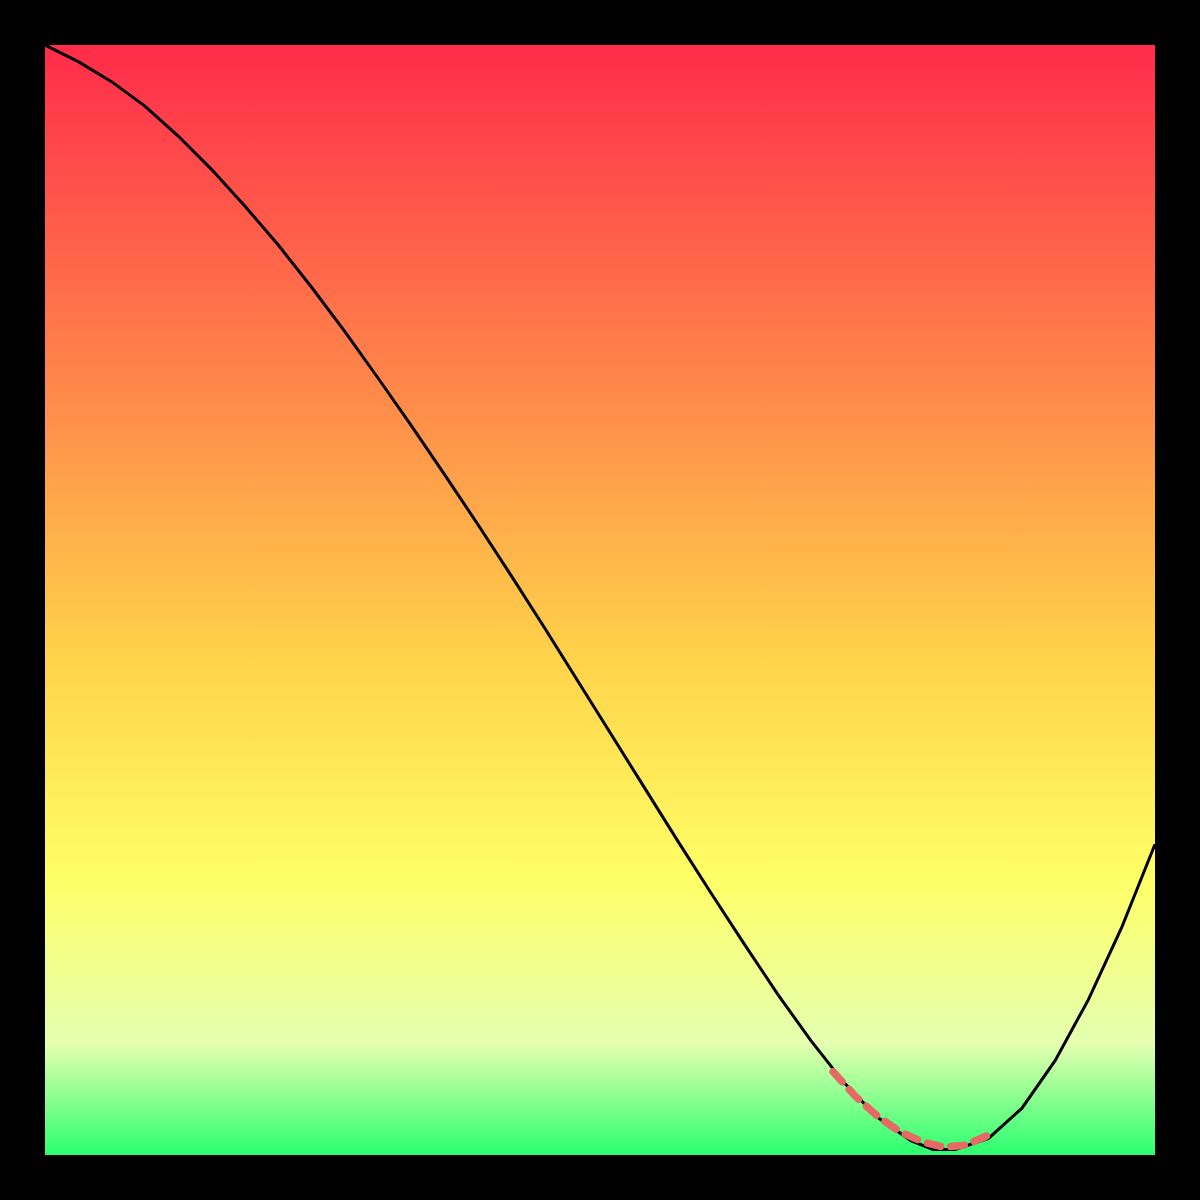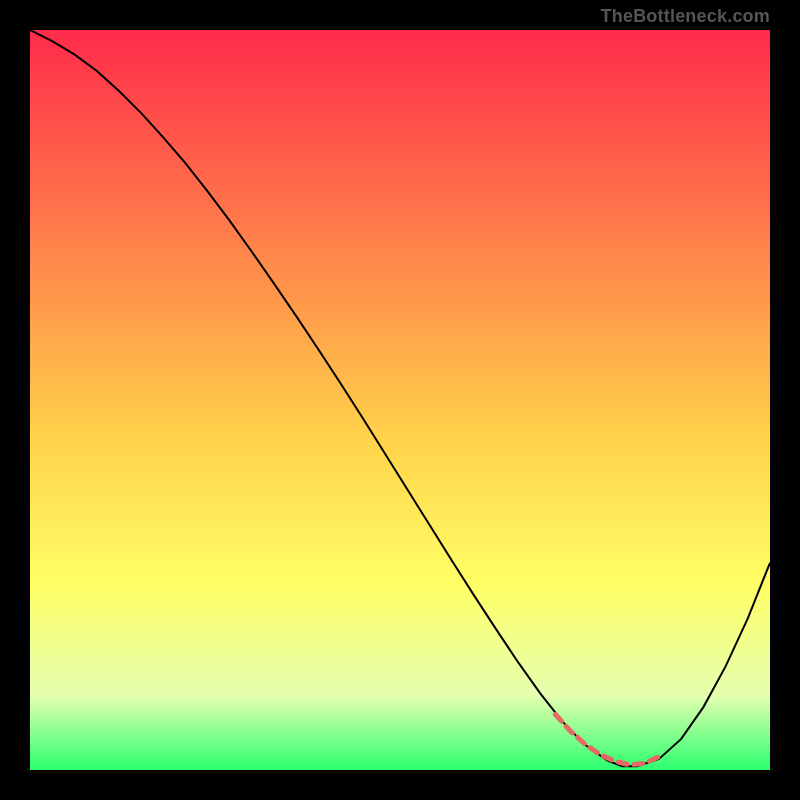--- a/index.html
+++ b/index.html
@@ -34,21 +34,20 @@
     letter-spacing: 0.2px;
   }
   svg {
     display: block;
   }
 </style>
 </head>
 <body>
 
 <div class="container">
-  <div class="attribution">TheBottleneck.com</div>
   <div class="plot-area">
     <svg id="chart-svg" width="740" height="740" viewBox="0 0 740 740">
       <defs>
         <linearGradient id="bg-grad" x1="0" y1="0" x2="0" y2="1">
             <stop offset="0%" stop-color="#ff2b4a"></stop>
             <stop offset="35%" stop-color="#ff944a"></stop>
             <stop offset="55%" stop-color="#ffd24a"></stop>
             <stop offset="75%" stop-color="#ffff66"></stop>
             <stop offset="90%" stop-color="#e5ffb0"></stop>
             <stop offset="100%" stop-color="#2aff6e"></stop>

